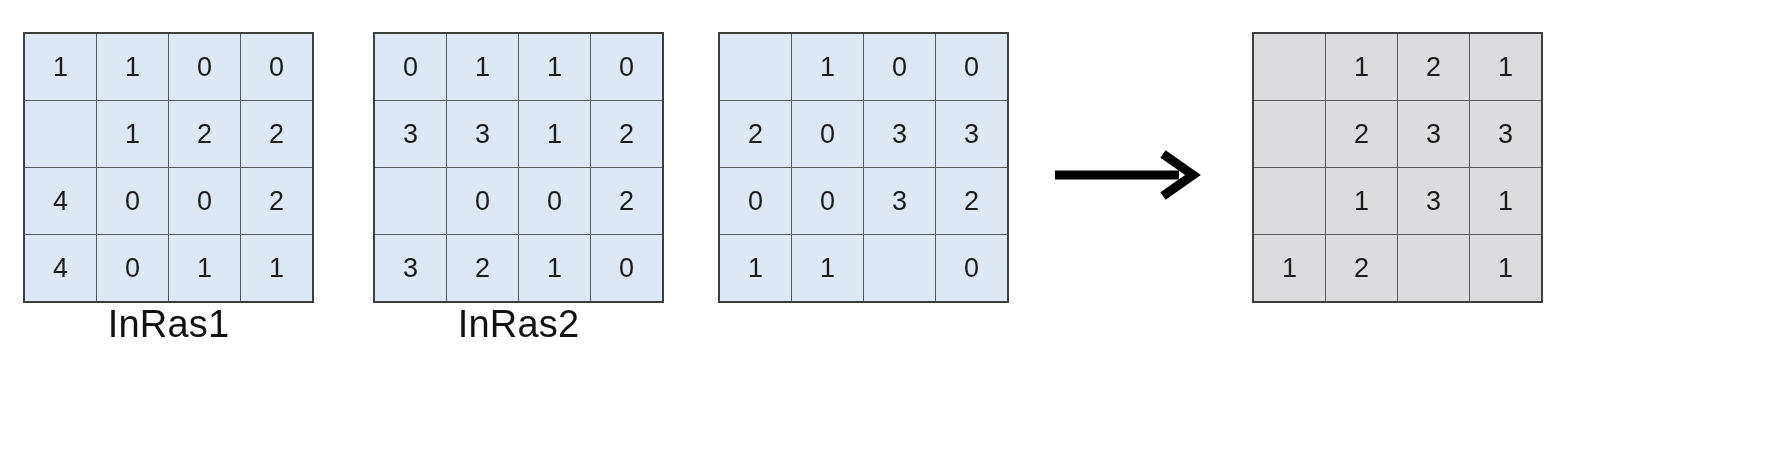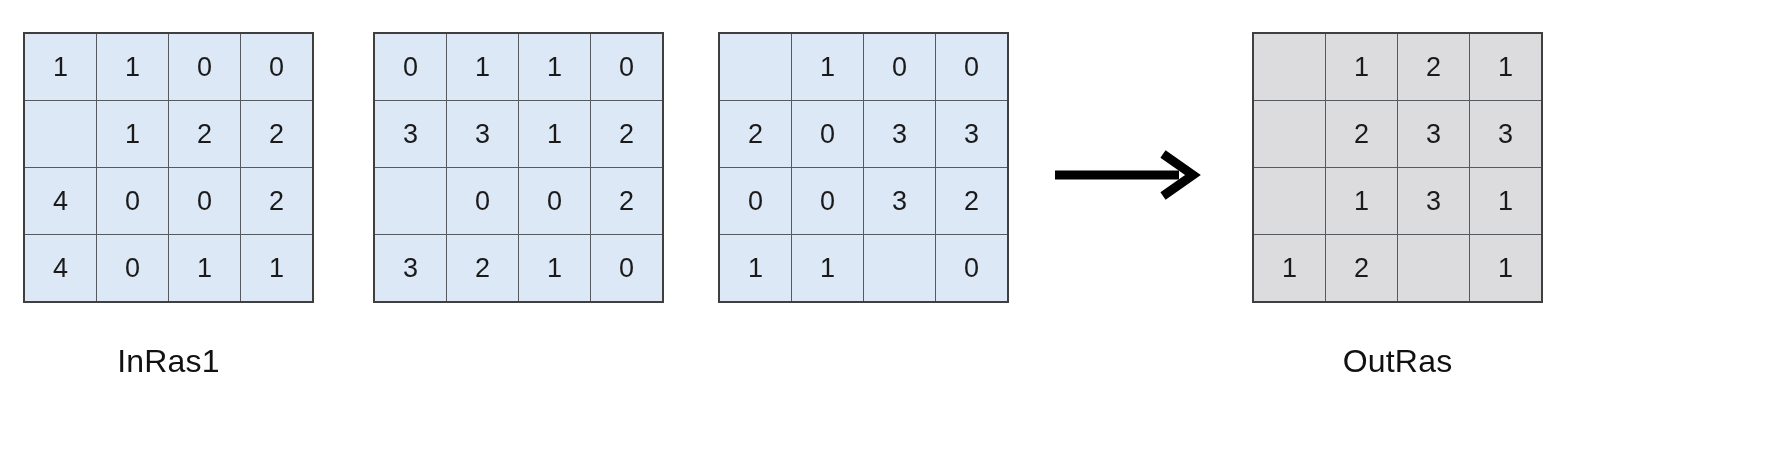--- a/index.html
+++ b/index.html
@@ -45,22 +45,21 @@
     padding: 0;
     line-height: 1;
   }
   .raster-grid.input-raster td {
     background: #dde8f7;
   }
   .raster-grid.output-raster td {
     background: #dcdcde;
   }
   .raster-label {
-    margin-top: 40px;
-    font-size: 32px;
+    font-size: 38px;
     color: #111111;
     letter-spacing: 0.2px;
     white-space: nowrap;
     font-family: "Liberation Sans", sans-serif;
   }
   #arrow-wrap {
     position: absolute;
     left: 1053px;
     top: 150px;
     width: 150px;
@@ -130,20 +129,21 @@
             <td>2</td>
           </tr>
           <tr>
             <td>3</td>
             <td>2</td>
             <td>1</td>
             <td>0</td>
           </tr>
         </tbody>
     </table>
+    <div class="raster-label">InRas2</div>
   </div>
 
   <div class="raster-block" id="block-inras3">
     <table class="raster-grid input-raster">
       <tbody>
           <tr>
             <td></td>
             <td>1</td>
             <td>0</td>
             <td>0</td>
@@ -199,16 +199,15 @@
             <td>1</td>
           </tr>
           <tr>
             <td>1</td>
             <td>2</td>
             <td></td>
             <td>1</td>
           </tr>
         </tbody>
     </table>
-    <div class="raster-label">OutRas</div>
   </div>
 
 </div>
 
 </body></html>

